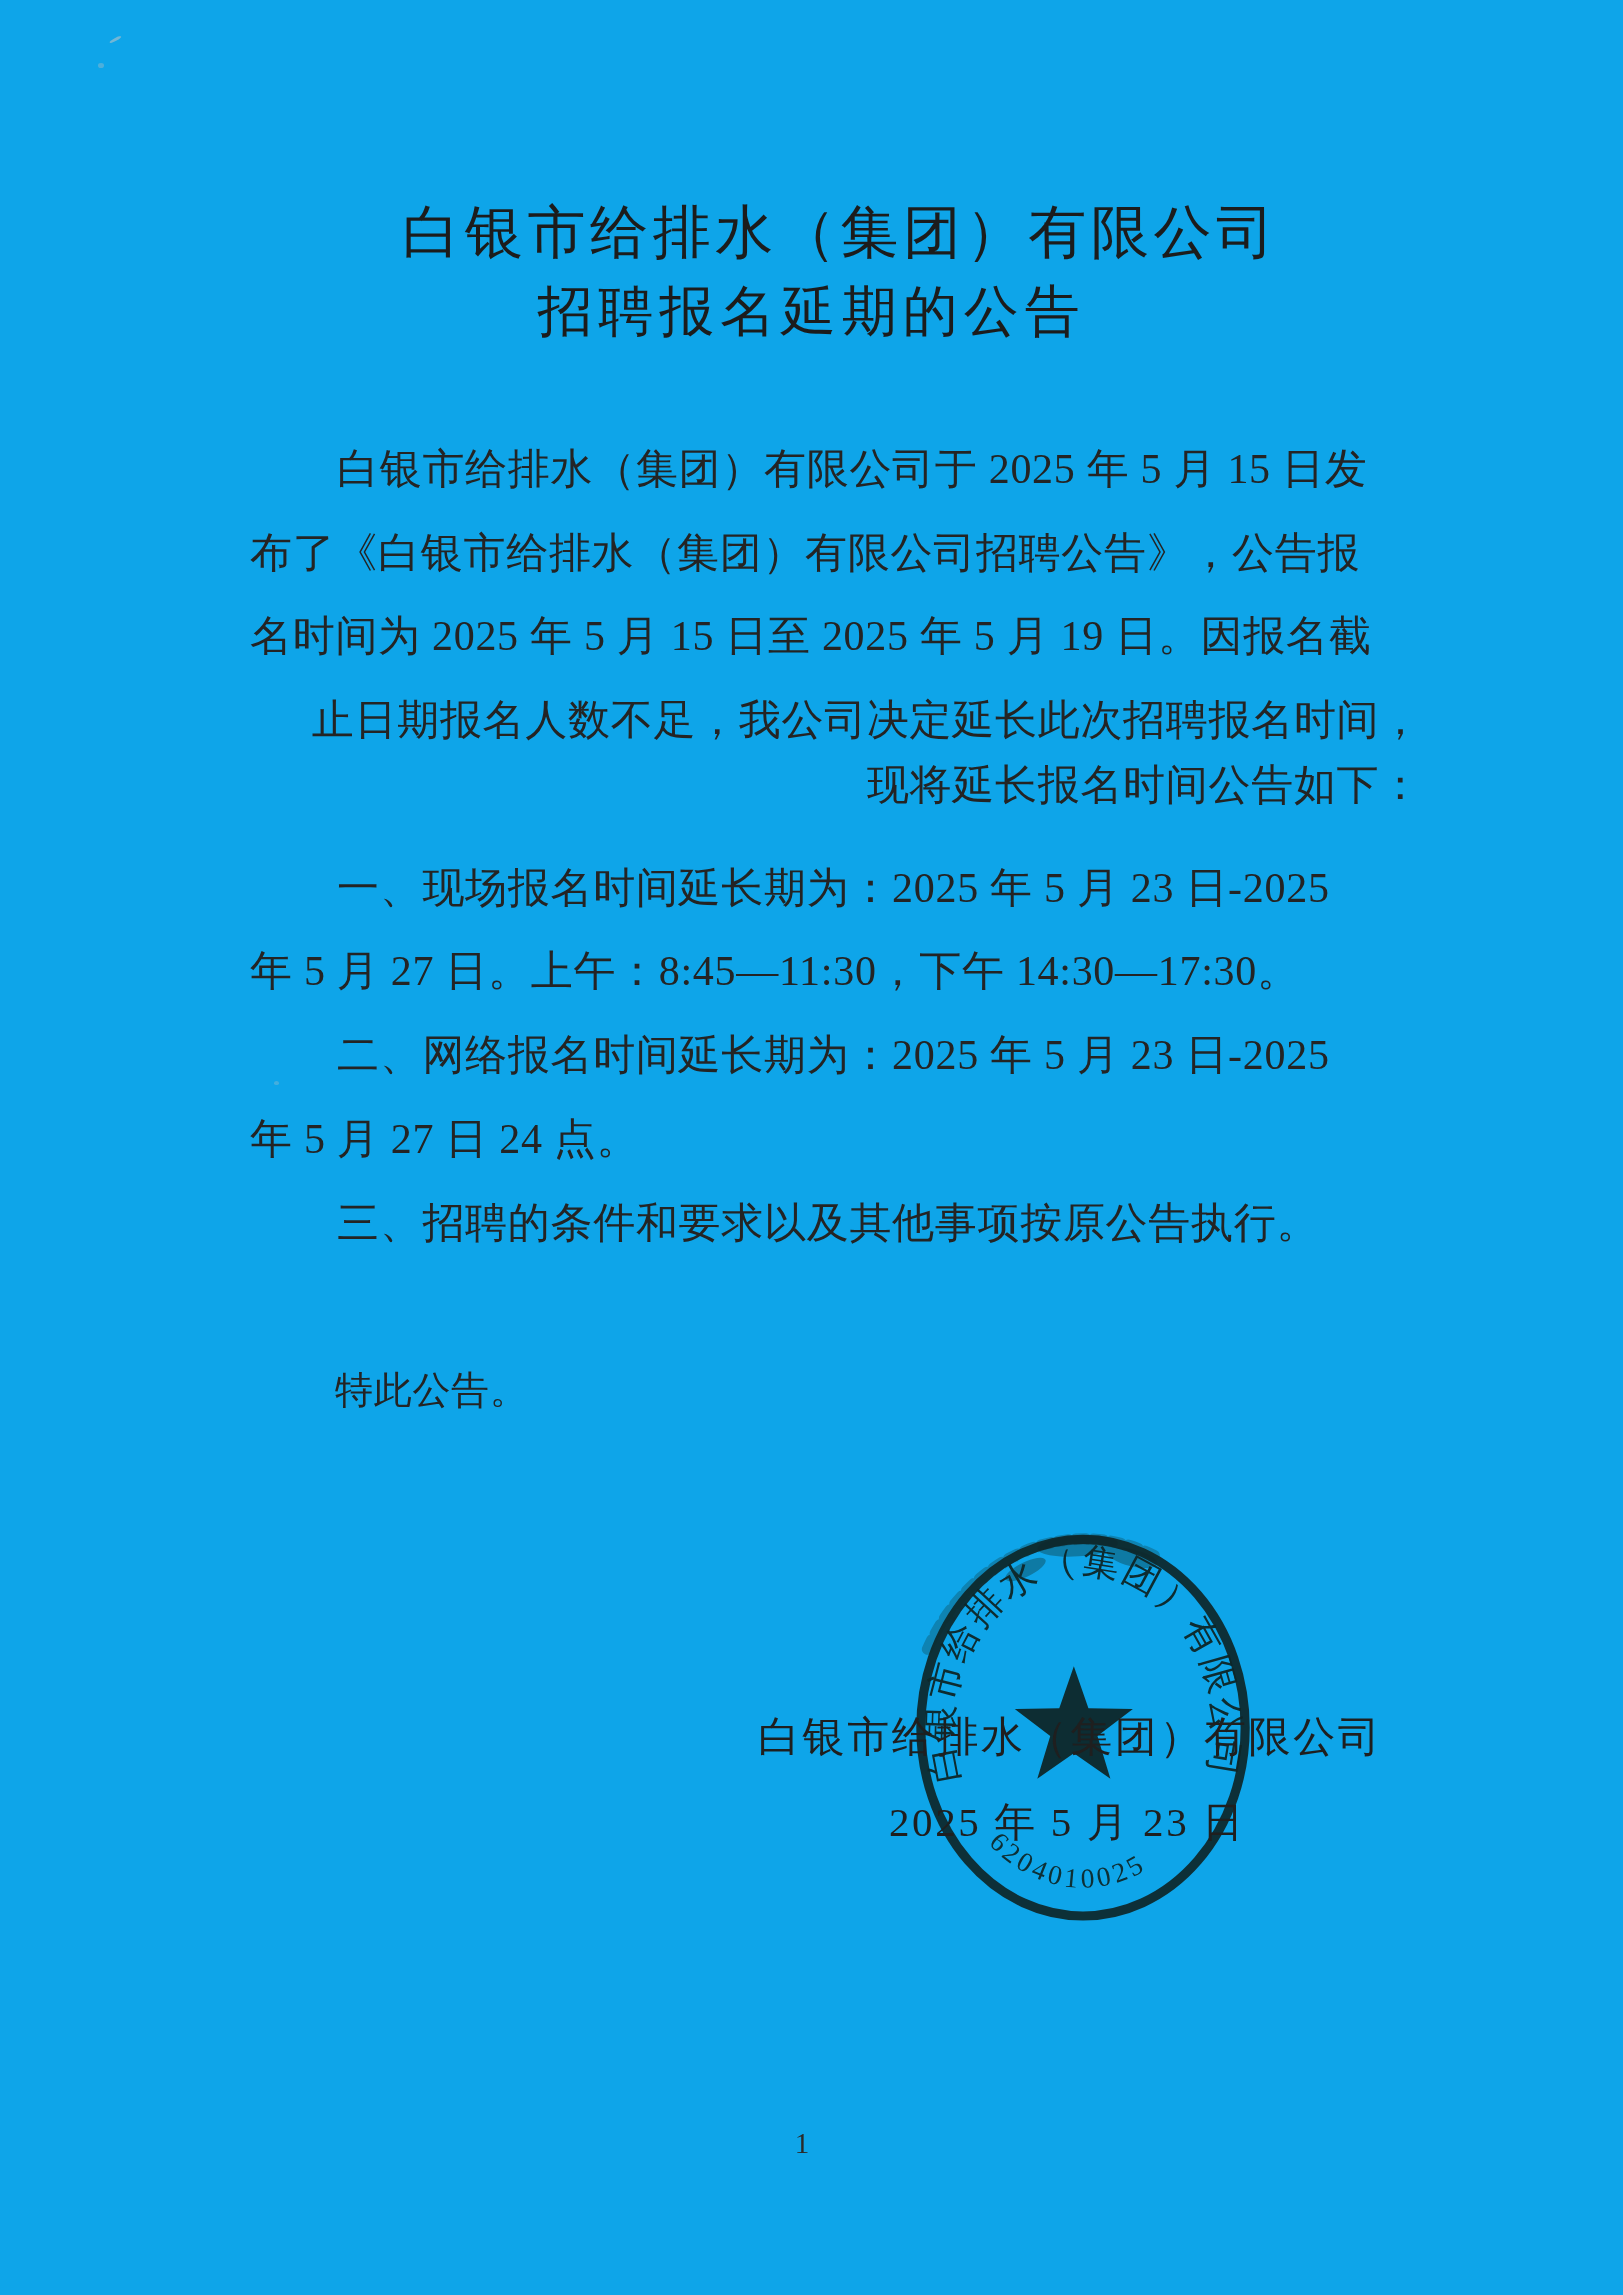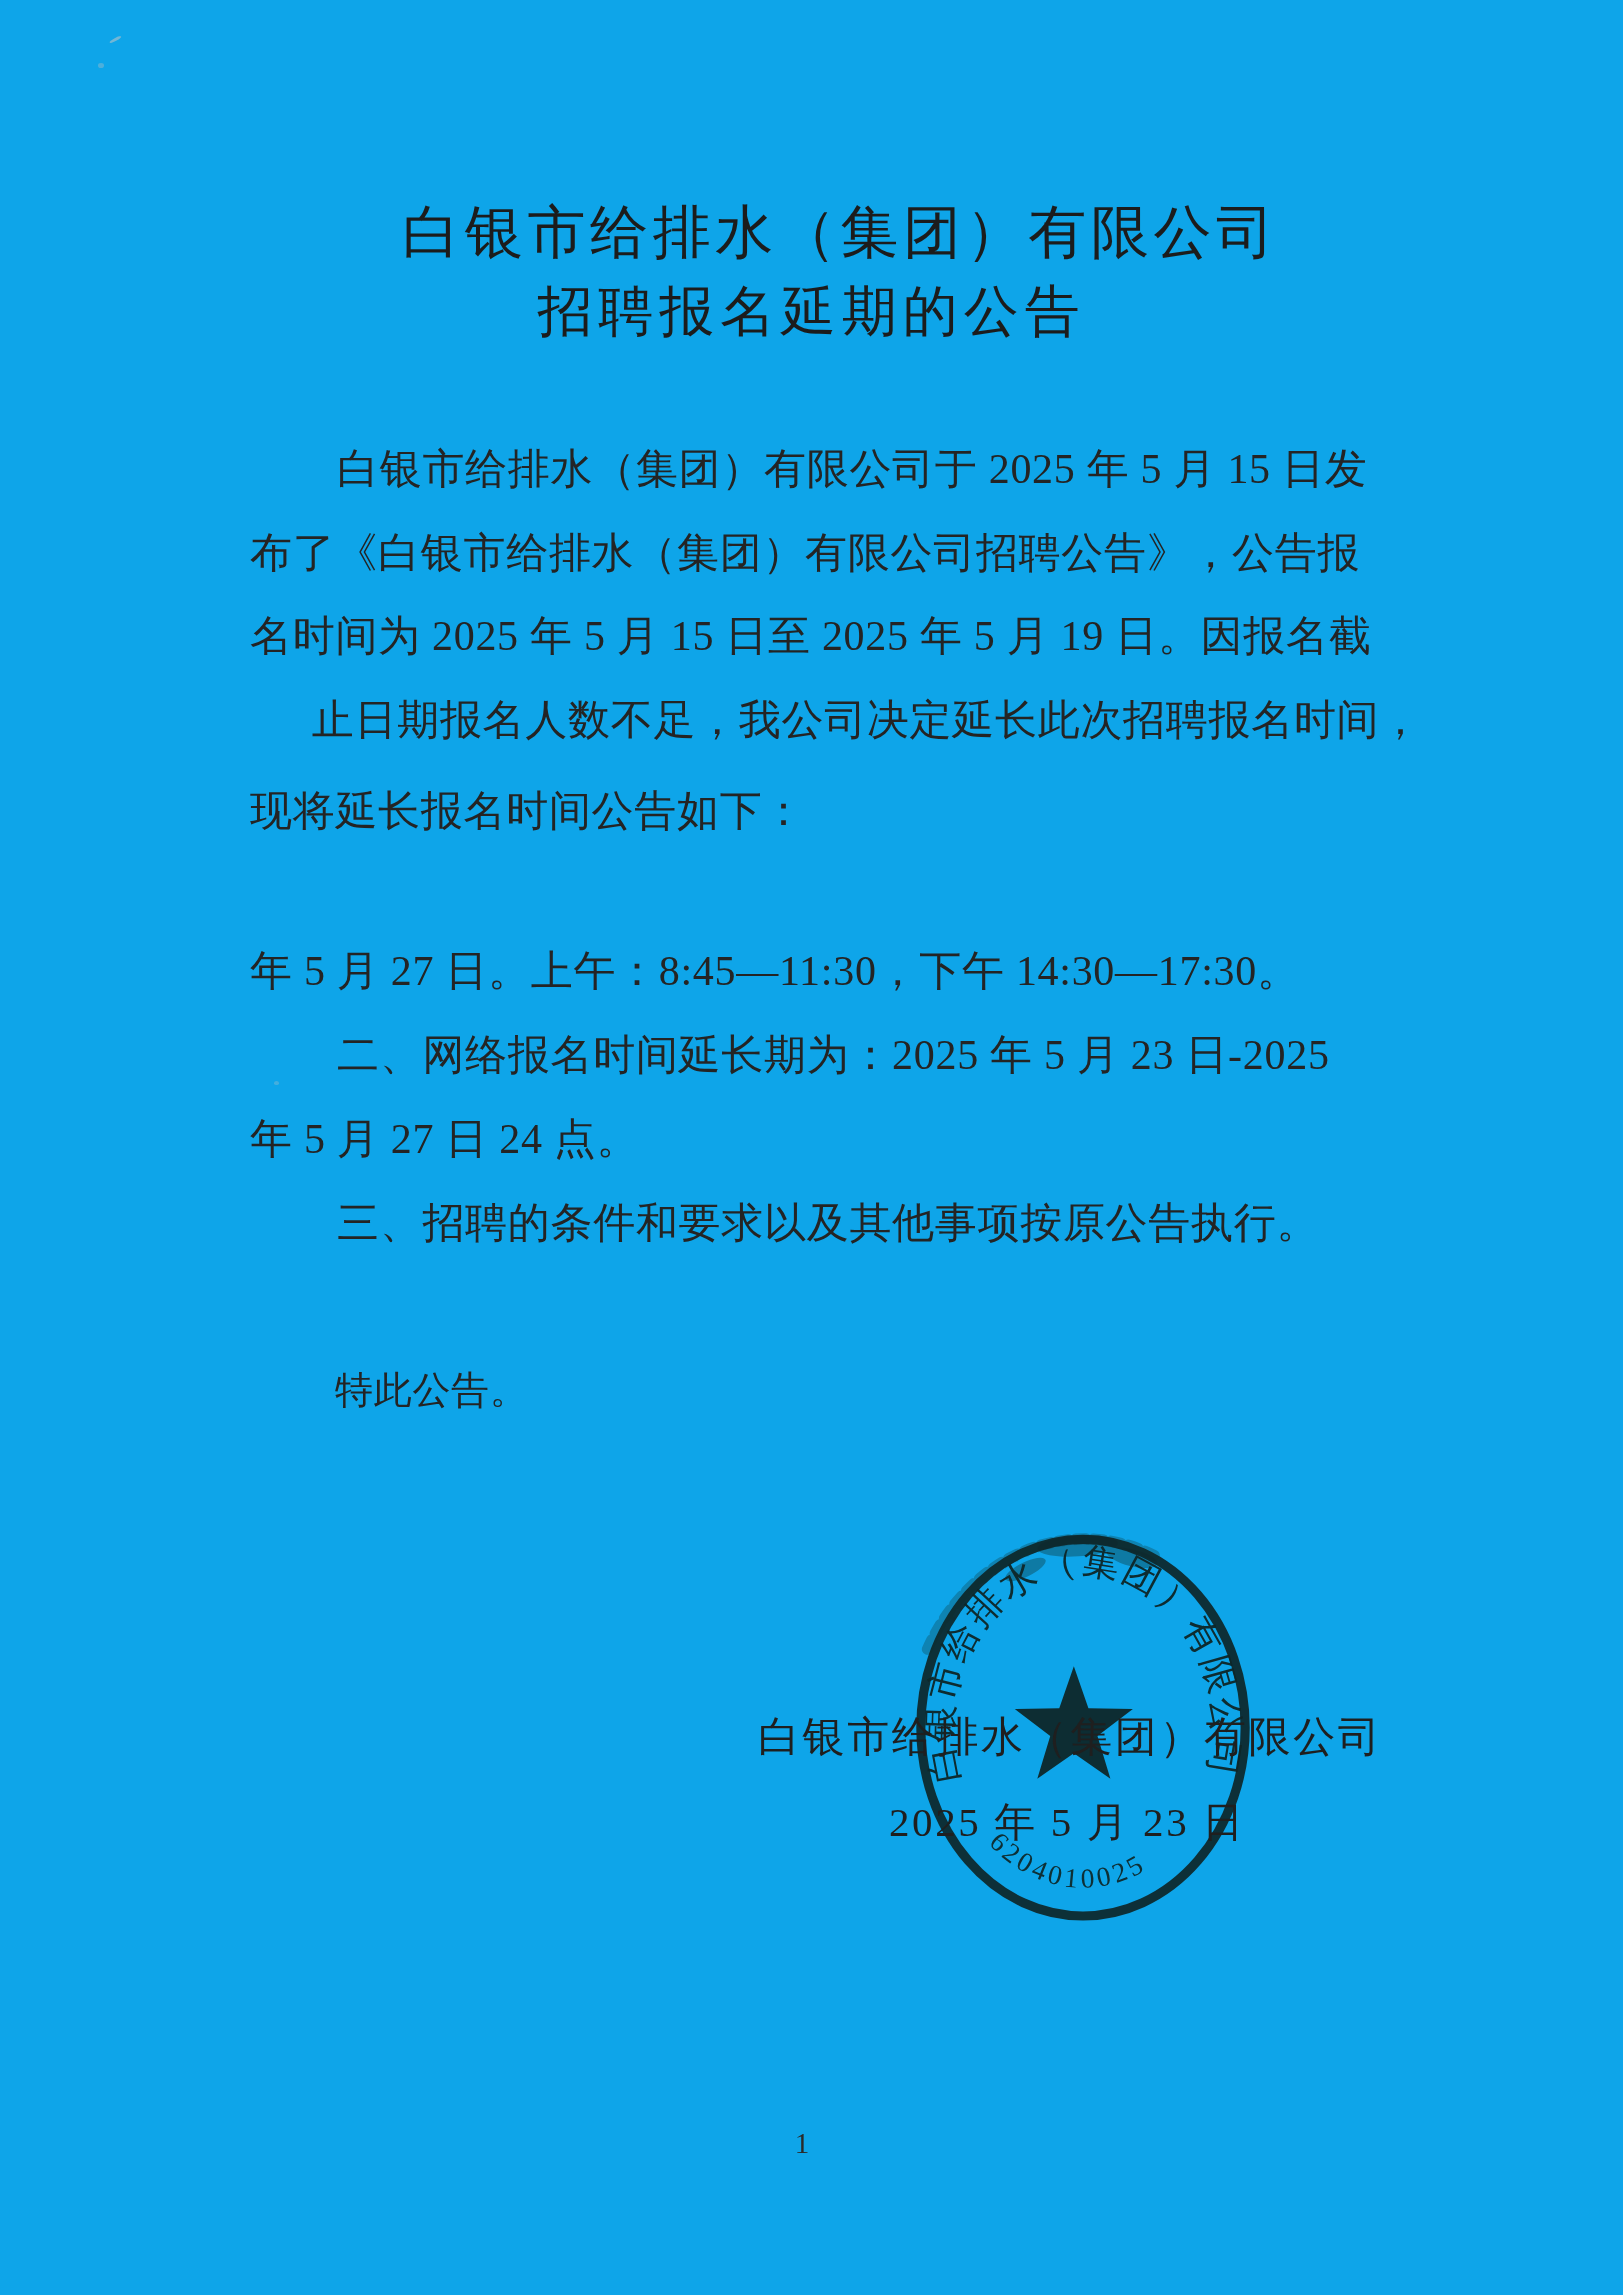--- a/index.html
+++ b/index.html
@@ -27,21 +27,21 @@
   .title-line.t1 { top: 194px; font-size: 58px; letter-spacing: 4.6px; padding-left: 58px; }
   .title-line.t2 { top: 275px; font-size: 55px; letter-spacing: 5.9px; }
 
   .line {
     position: absolute; left: 250px; width: 1172px; height: 47px;
     line-height: 47px; font-size: 42px; letter-spacing: 0.7px;
     white-space: nowrap; color: #242424;
   }
   .line.indent { left: 337px; }
   .l1  { top: 446px; }  .l2  { top: 530px; }  .l3  { top: 613px; }
-  .l4  { top: 697px; text-align: right; } .l5  { top: 788px; } .l6  { top: 865px; }
+  .l4  { top: 697px; text-align: right; } .l5  { top: 762px; text-align: right; } .l6  { top: 865px; }
   .l7  { top: 948px; } .l8  { top: 1032px; } .l9  { top: 1116px; }
   .l10 { top: 1200px; }
   .closing { position: absolute; left: 335px; top: 1367px; height: 47px;
     line-height: 47px; font-size: 38px; letter-spacing: 0.7px; color: #242424; }
 
   .seal-svg {
     position: absolute; left: 913px; top: 1466px;
     width: 340px; height: 458px;
     mix-blend-mode: multiply;
   }
@@ -71,20 +71,21 @@
   <div class="speck s3"></div>
 
   <div class="title-line t1">白银市给排水（集团）有限公司</div>
   <div class="title-line t2">招聘报名延期的公告</div>
 
   <div class="line l1 indent">白银市给排水（集团）有限公司于 2025 年 5 月 15 日发</div>
   <div class="line l2">布了《白银市给排水（集团）有限公司招聘公告》，公告报</div>
   <div class="line l3">名时间为 2025 年 5 月 15 日至 2025 年 5 月 19 日。因报名截</div>
   <div class="line l4">止日期报名人数不足，我公司决定延长此次招聘报名时间，</div>
   <div class="line l5">现将延长报名时间公告如下：</div>
+  <div class="line l6 indent">一、现场报名时间延长期为：2025 年 5 月 23 日-2025</div>
   <div class="line l7">年 5 月 27 日。上午：8:45—11:30，下午 14:30—17:30。</div>
   <div class="line l8 indent">二、网络报名时间延长期为：2025 年 5 月 23 日-2025</div>
   <div class="line l9">年 5 月 27 日 24 点。</div>
   <div class="line l10 indent">三、招聘的条件和要求以及其他事项按原公告执行。</div>
 
   <div class="closing">特此公告。</div>
 
   <svg class="seal-svg" viewBox="0 0 520 700" xmlns="http://www.w3.org/2000/svg">
 
     <g stroke="#ea5a44" fill="none" opacity="0.32">

